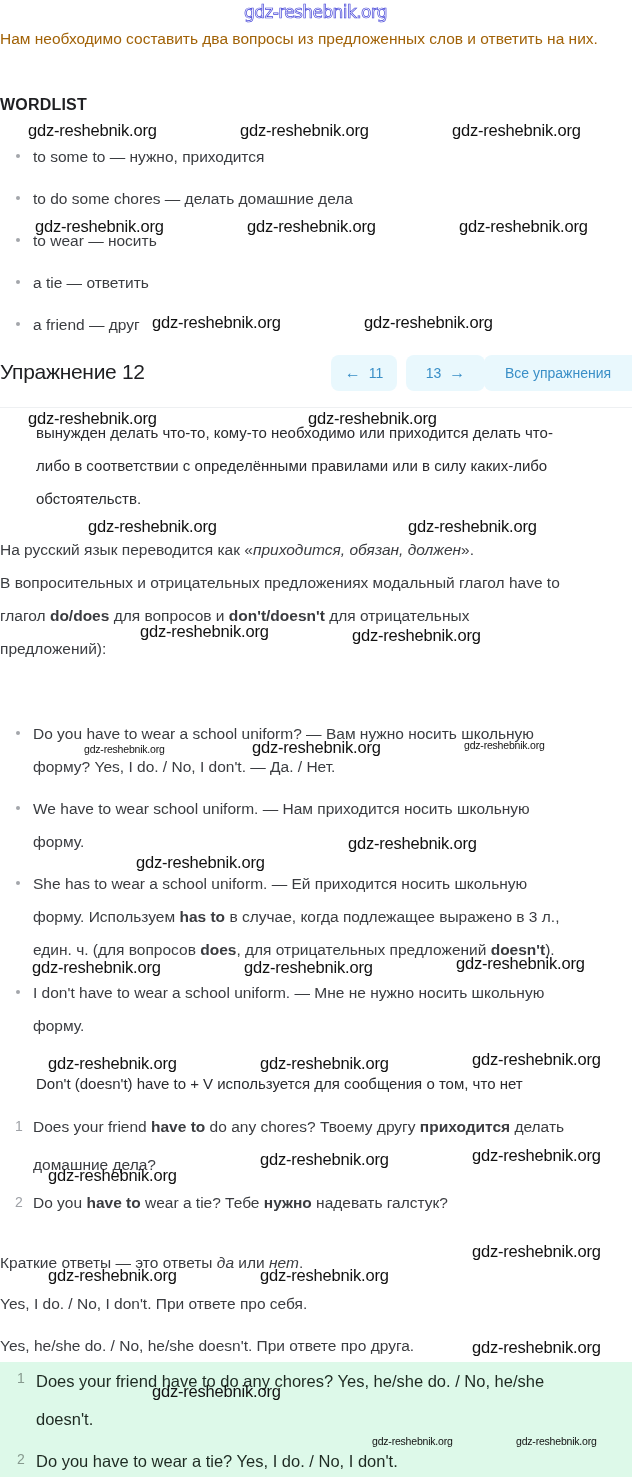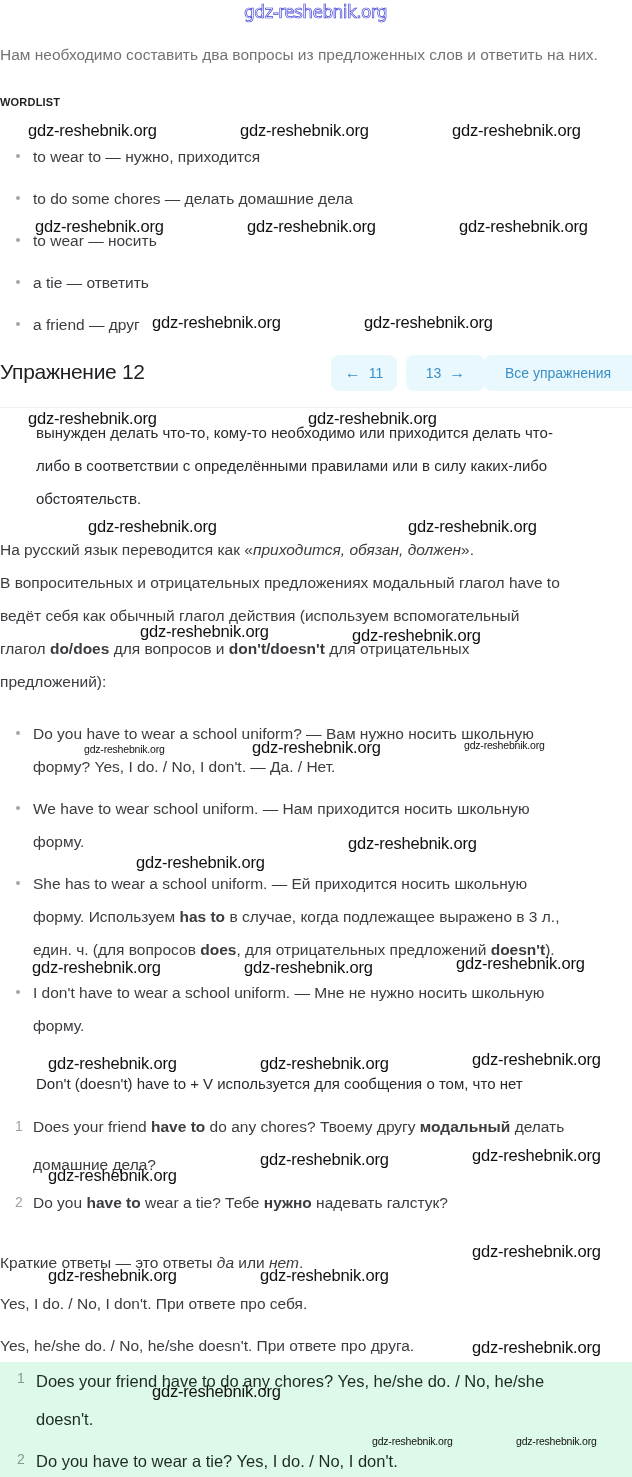--- a/index.html
+++ b/index.html
@@ -7,47 +7,47 @@
       width: 632px; height: 1477px; overflow: hidden; position: relative;
       background: #ffffff; color: #2b2d31;
       font-family: "Liberation Sans", "DejaVu Sans", sans-serif;
       font-size: 15px;
     }
     .abs { position: absolute; }
     .wm { position: absolute; font-family: "Liberation Sans", sans-serif; color: #111; font-size: 16.5px; letter-spacing: -0.2px; white-space: nowrap; z-index: 5; }
     .wm.small { font-size: 10.5px; }
     .p { position: absolute; left: 0; width: 630px; line-height: 33px; font-size: 15.5px; color: #2b2d31; }
     .bold { font-weight: normal; padding-left: 36px; }
-    .heading-small { font-weight: bold; font-size: 11px; letter-spacing: 0.2px; color: #1f2023; }
+    .heading-small { font-weight: bold; font-size: 16px; letter-spacing: 0.2px; color: #1f2023; }
     .bullet { position: absolute; left: 0; width: 630px; }
     .bullet .dot { position: absolute; left: 16px; top: 14px; width: 4px; height: 4px; border-radius: 50%; background: #a3a6ab; }
     .bullet .txt { position: absolute; left: 33px; width: 595px; line-height: 33px; font-size: 15.5px; color: #3a3c40; }
     .num { position: absolute; left: 15px; color: #9ea1a6; font-size: 14px; line-height: 33px; }
     .num-txt { position: absolute; left: 33px; width: 595px; line-height: 38px; font-size: 15.5px; color: #3a3c40; }
     .title-bar { position: absolute; left: 0; top: 350px; width: 632px; height: 57px; background: #ffffff; border-bottom: 1px solid #eef0f2; z-index: 3; }
     .title { position: absolute; left: 0; top: 10px; font-size: 21px; font-weight: 500; color: #1d1e21; letter-spacing: -0.3px; }
     .nav-btn { position: absolute; top: 5px; height: 36px; border-radius: 8px; background: #e9f8fd; color: #3a8fc7; font-size: 14px; display: flex; align-items: center; justify-content: center; gap: 8px; }
     .answer-box { position: absolute; left: 0; top: 1362px; width: 632px; height: 115px; background: #ddf9e9; }
     .answer-box .n { position: absolute; left: 17px; color: #86998e; font-size: 14px; }
     .answer-box .t { position: absolute; left: 36px; width: 590px; font-size: 16.5px; color: #1e2a22; line-height: 38px; }
   </style>
 </head>
 <body>
 
 <div class="wm" style="left:244px; top:2px; font-size:17px; color:#ffffff; -webkit-text-stroke:0.7px #4545d8; font-family:'DejaVu Sans', sans-serif; letter-spacing:-0.6px;">gdz-reshebnik.org</div>
 
-<div class="p" style="top:38px; line-height:33px; color:#737373;">
+<div class="p" style="top:22px; line-height:33px; color:#a16207;">
   <span>Нам необходимо составить два вопросы из предложенных слов и ответить на них.</span>
 </div>
 
 <div class="abs heading-small" style="left:0; top:96px;">WORDLIST</div>
 
 <div class="bullet" style="top:140px;">
   <span class="dot"></span>
-  <span class="txt">to wear to — нужно, приходится</span>
+  <span class="txt">to some to — нужно, приходится</span>
 </div>
 <div class="bullet" style="top:182px;">
   <span class="dot"></span>
   <span class="txt">to do some chores — делать домашние дела</span>
 </div>
 <div class="bullet" style="top:224px;">
   <span class="dot"></span>
   <span class="txt">to wear — носить</span>
 </div>
 <div class="bullet" style="top:266px;">
@@ -79,21 +79,20 @@
   <div>либо в соответствии с определёнными правилами или в силу каких-либо</div>
   <div>обстоятельств.</div>
 </div>
 
 <div class="p" style="top:525px; color:#3a3c40;margin-top:8px;">
   <span>На русский язык переводится как «</span><i>приходится, обязан, должен</i><span>».</span>
 </div>
 
 <div class="p" style="top:566px; color:#3a3c40;">
   <div>В вопросительных и отрицательных предложениях модальный глагол have to</div>
-  <div>ведёт себя как обычный глагол действия (используем вспомогательный</div>
   <div>
     <span>глагол </span><b>do/does</b><span> для вопросов и </span><b>don't/doesn't</b><span> для отрицательных</span>
   </div>
   <div>предложений):</div>
 </div>
 
 <div class="bullet" style="top:717px;">
   <span class="dot"></span>
   <div class="txt">
     <div>Do you have to wear a school uniform? — Вам нужно носить школьную</div>
@@ -126,21 +125,21 @@
     <div>форму.</div>
   </div>
 </div>
 
 <div class="p bold" style="top:1067px; color:#2a2b2f; font-size:15px;">Don't (doesn't) have to + V используется для сообщения о том, что нет</div>
 
 <div class="abs" style="left:0; top:1108px; width:632px;">
   <span class="num" style="top:2px;">1</span>
   <div class="num-txt">
     <div>
-      <span>Does your friend </span><b>have to</b><span> do any chores? Твоему другу </span><b>модальный</b><span> делать</span>
+      <span>Does your friend </span><b>have to</b><span> do any chores? Твоему другу </span><b>приходится</b><span> делать</span>
     </div>
     <div>домашние дела?</div>
   </div>
 </div>
 <div class="abs" style="left:0; top:1184px; width:632px;">
   <span class="num" style="top:2px;">2</span>
   <div class="num-txt">
     <span>Do you </span><b>have to</b><span> wear a tie? Тебе </span><b>нужно</b><span> надевать галстук?</span>
   </div>
 </div>

